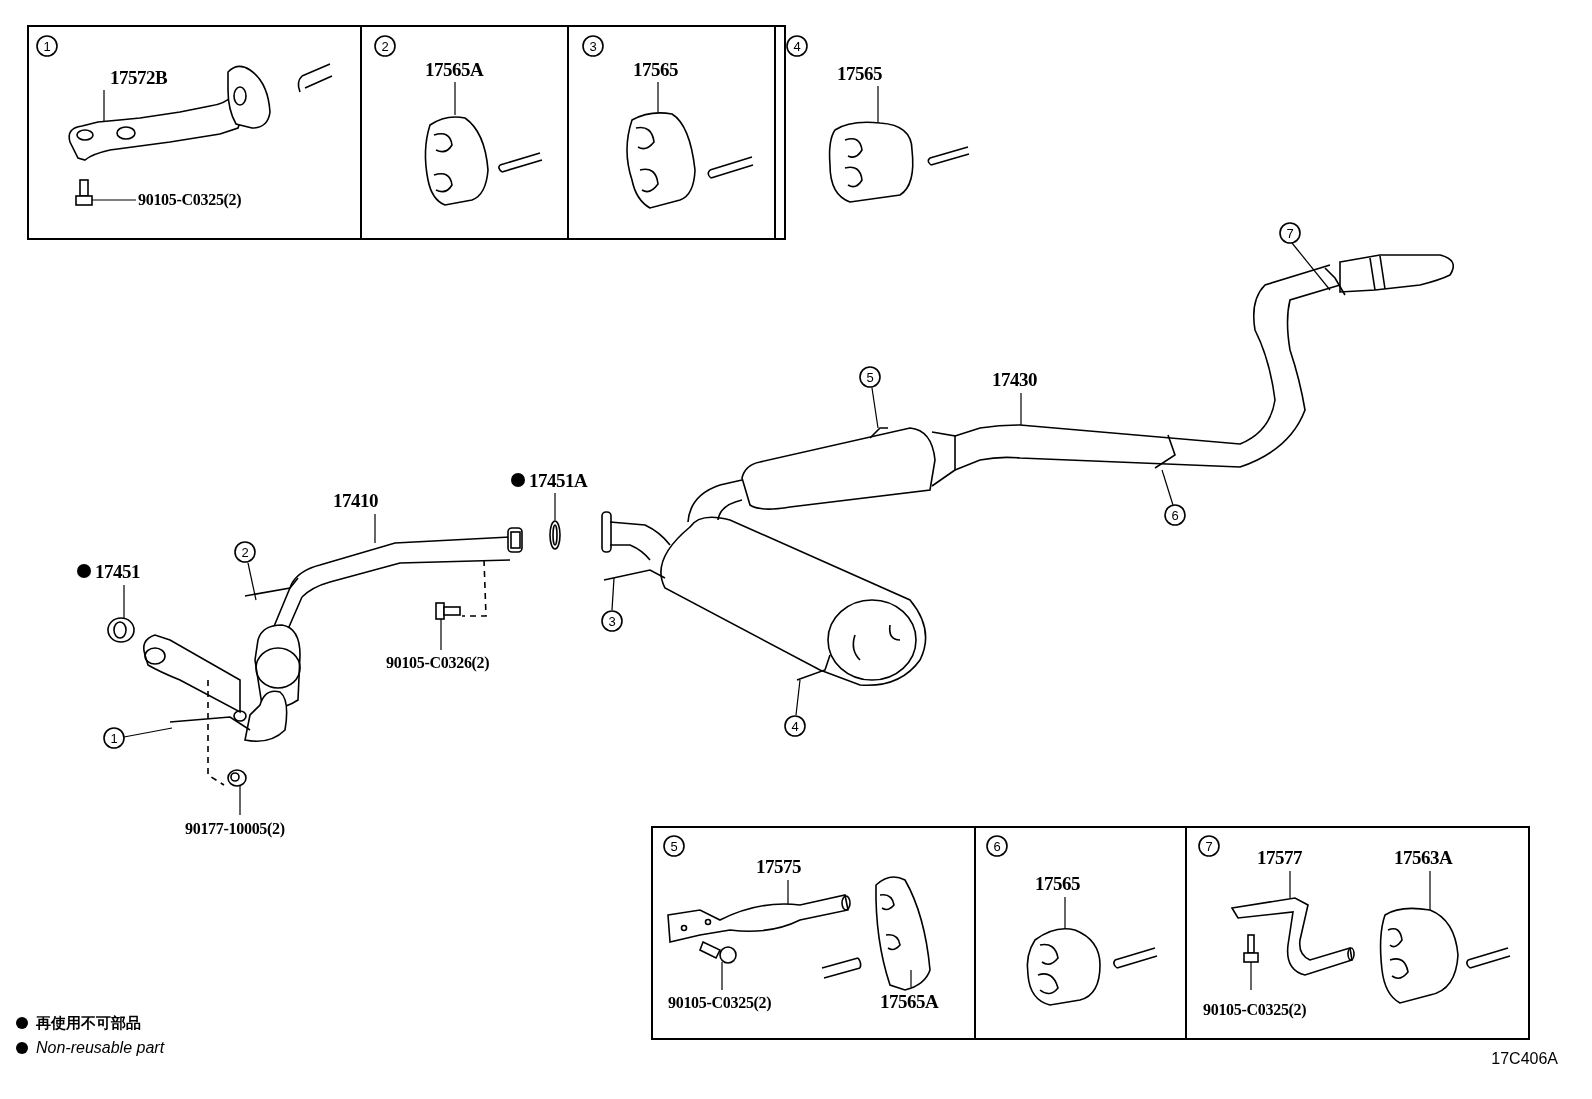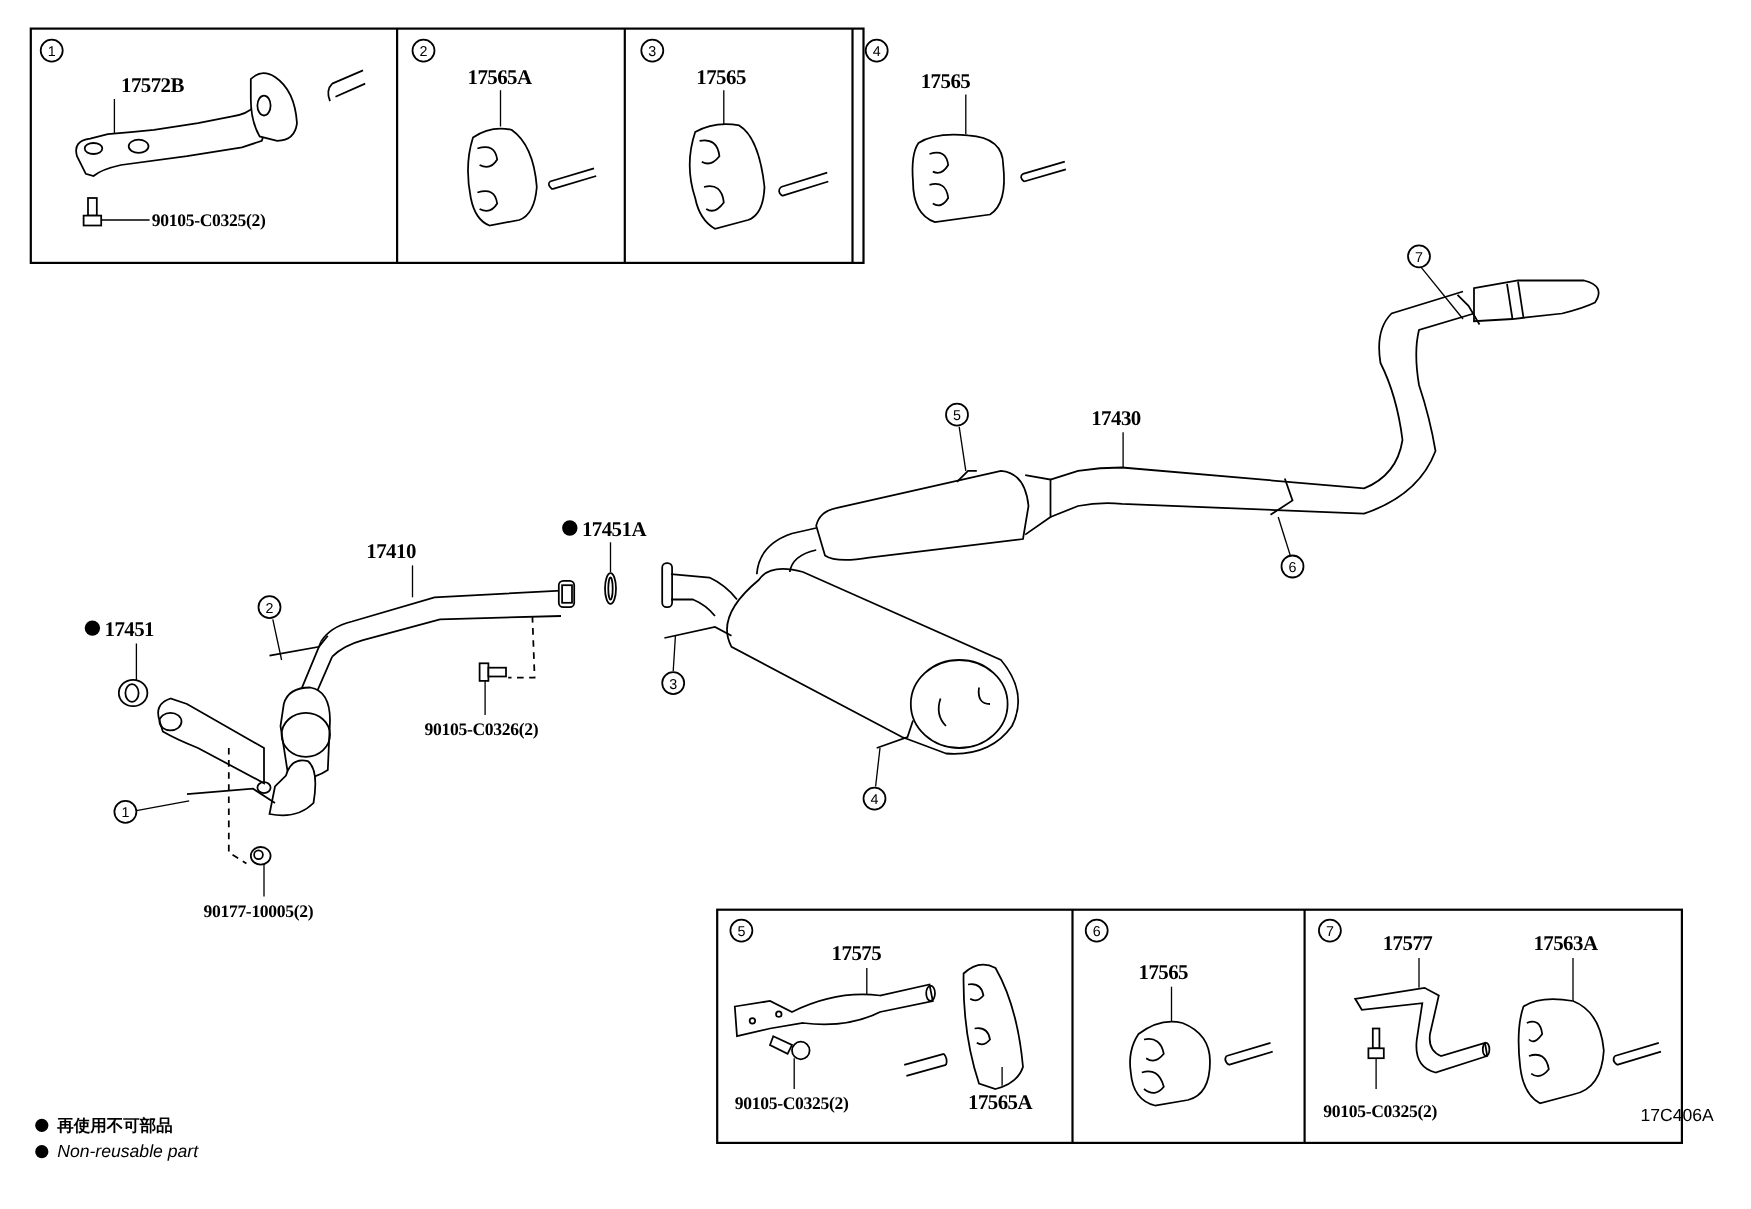--- a/index.html
+++ b/index.html
@@ -7,25 +7,25 @@
          font-family:"Liberation Sans", sans-serif; color:#000; }
   svg#diagram { position:absolute; left:0; top:0; }
   .pn { font-family:"Liberation Serif", serif; font-weight:bold; font-size:19px; fill:#000; letter-spacing:-0.5px; }
   .pn-sm { font-family:"Liberation Serif", serif; font-weight:bold; font-size:16px; fill:#000; letter-spacing:-0.3px; }
   .num { font-family:"Liberation Sans", sans-serif; font-size:13px; fill:#000; }
   .ln { stroke:#000; stroke-width:1.6; fill:none; }
   .lnf { stroke:#000; stroke-width:1.6; fill:#fff; }
   .thin { stroke:#000; stroke-width:1.2; fill:none; }
   .dash { stroke:#000; stroke-width:1.6; fill:none; stroke-dasharray:6 5; }
   .box { stroke:#000; stroke-width:2; fill:none; }
-  .legend { position:absolute; left:32px; font-size:16px; line-height:20px;text-align:right; }
+  .legend { position:absolute; left:16px; font-size:16px; line-height:20px;text-align:right; }
   .legend .dot { display:inline-block; width:12px; height:12px; border-radius:50%; background:#000; margin-right:8px; vertical-align:-1px; }
   #legend-jp { top:1013px; font-family:"DejaVu Sans", sans-serif; font-weight:bold; font-size:15px; }
   #legend-en { top:1038px;font-style:italic; }
-  #figure-code { position:absolute; right:34px; top:1006px; font-size:16px; }
+  #figure-code { position:absolute; right:34px; top:1050px; font-size:16px; }
 </style>
 </head>
 <body>
 
 <svg id="diagram" width="1592" height="1099" viewBox="0 0 1592 1099" xmlns="http://www.w3.org/2000/svg">
 
   <g>
     <rect class="box" x="28" y="26" width="757" height="213"></rect>
     <line class="box" x1="361" y1="26" x2="361" y2="239"></line>
     <line class="box" x1="568" y1="26" x2="568" y2="239"></line>

